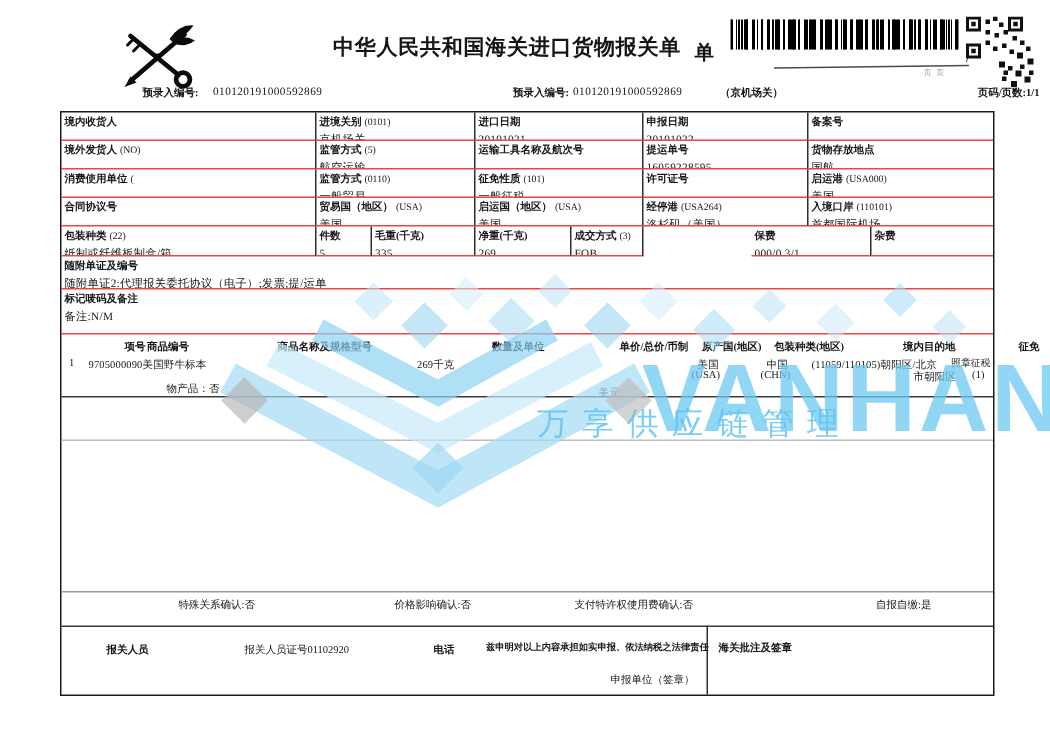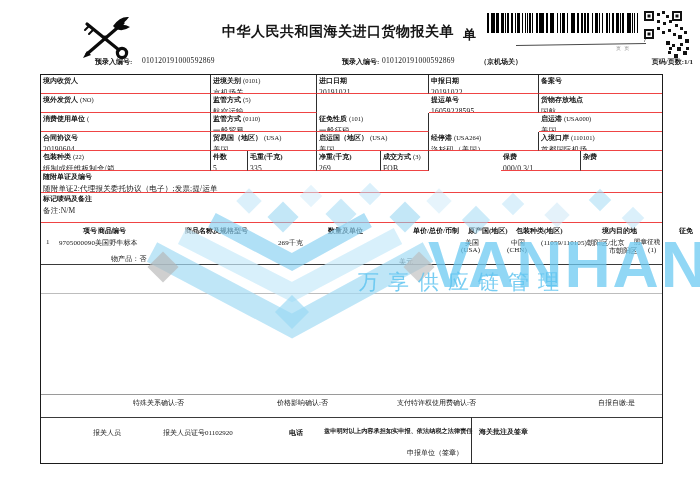--- a/index.html
+++ b/index.html
@@ -25,21 +25,21 @@
   .cell{position:absolute;box-sizing:border-box;border-right:1px solid #2e2e2e;border-bottom:1px solid #ef4444;
         padding:1px 2px;overflow:hidden;}
   .cell.nr{border-right:none;}
   .lb{font-size:7px;font-weight:bold;white-space:nowrap;}
   .cd{font-weight:normal;font-size:6.5px;margin-left:2px;}
   .vl{font-size:7.5px;white-space:pre;margin-top:1.5px;letter-spacing:.2px;}
   .hline{position:absolute;left:0;width:621px;height:0;}
   .vline{position:absolute;width:0;border-left:1px solid #2e2e2e;}
   .gh{position:absolute;font-size:7px;font-weight:bold;white-space:nowrap;padding-left:39px;}
   .gt{position:absolute;font-size:7px;white-space:nowrap;letter-spacing:.1px;}
-  .ct{position:absolute;font-size:7px;white-space:nowrap;margin-left:14px;}
+  .ct{position:absolute;font-size:7px;white-space:nowrap;}
   .bt{position:absolute;font-size:7px;white-space:nowrap;}
   
   .wm{position:absolute;pointer-events:none;}
   .wm-brand{position:absolute;left:428px;top:228px;font-family:"Liberation Sans","DejaVu Sans",sans-serif;
      font-size:64px;font-weight:bold;color:rgba(108,202,242,.75);letter-spacing:2px;white-space:nowrap;}
   .wm-slogan{position:absolute;left:358px;top:268px;font-family:"Liberation Sans","DejaVu Sans",sans-serif;
      font-size:21px;color:rgba(96,196,240,.85);letter-spacing:9px;white-space:nowrap;}
 </style>
 </head>
 <body>
@@ -137,20 +137,24 @@
     </div>
 
     <div class="cell" style="left:0;top:19px;width:170px;height:19px">
       <div class="lb"><span>境外发货人</span><span class="cd">(NO)</span></div>
       <div class="vl"></div>
     </div>
     <div class="cell" style="left:170px;top:19px;width:106px;height:19px">
       <div class="lb"><span>监管方式</span><span class="cd">(5)</span></div>
       <div class="vl">航空运输</div>
     </div>
+    <div class="cell" style="left:276px;top:19px;width:112px;height:19px">
+      <div class="lb"><span>运输工具名称及航次号</span></div>
+      <div class="vl"></div>
+    </div>
     <div class="cell" style="left:388px;top:19px;width:110px;height:19px">
       <div class="lb"><span>提运单号</span></div>
       <div class="vl">16059228595</div>
     </div>
     <div class="cell nr" style="left:498px;top:19px;width:123px;height:19px">
       <div class="lb"><span>货物存放地点</span></div>
       <div class="vl">国航</div>
     </div>
 
     <div class="cell" style="left:0;top:38px;width:170px;height:19px">
@@ -158,28 +162,31 @@
       <div class="vl"></div>
     </div>
     <div class="cell" style="left:170px;top:38px;width:106px;height:19px">
       <div class="lb"><span>监管方式</span><span class="cd">(0110)</span></div>
       <div class="vl">一般贸易</div>
     </div>
     <div class="cell" style="left:276px;top:38px;width:112px;height:19px">
       <div class="lb"><span>征免性质</span><span class="cd">(101)</span></div>
       <div class="vl">一般征税</div>
     </div>
+    <div class="cell" style="left:388px;top:38px;width:110px;height:19px">
+      <div class="lb"><span>许可证号</span></div>
+      <div class="vl"></div>
+    </div>
     <div class="cell nr" style="left:498px;top:38px;width:123px;height:19px">
       <div class="lb"><span>启运港</span><span class="cd">(USA000)</span></div>
       <div class="vl">美国</div>
     </div>
 
     <div class="cell" style="left:0;top:57px;width:170px;height:19px">
       <div class="lb"><span>合同协议号</span></div>
-      <div class="vl">20190604</div>
     </div>
     <div class="cell" style="left:170px;top:57px;width:106px;height:19px">
       <div class="lb"><span>贸易国（地区）</span><span class="cd">(USA)</span></div>
       <div class="vl">美国</div>
     </div>
     <div class="cell" style="left:276px;top:57px;width:112px;height:19px">
       <div class="lb"><span>启运国（地区）</span><span class="cd">(USA)</span></div>
       <div class="vl">美国</div>
     </div>
     <div class="cell" style="left:388px;top:57px;width:110px;height:19px">
@@ -259,21 +266,21 @@
     <div class="hline" style="top:319px;border-top:1px solid #9a9a9a"></div>
 
     <span class="ct" style="left:78px;top:323px">特殊关系确认:否</span>
     <span class="ct" style="left:222px;top:323px">价格影响确认:否</span>
     <span class="ct" style="left:342px;top:323px">支付特许权使用费确认:否</span>
     <span class="ct" style="left:543px;top:323px">自报自缴:是</span>
 
     <div class="hline" style="top:342px;border-top:1px solid #3a3a3a"></div>
     <div class="vline" style="left:430px;top:342px;height:46px"></div>
 
-    <span class="bt" style="left:52px;top:353px;font-weight:normal">报关人员</span>
+    <span class="bt" style="left:30px;top:353px;font-weight:bold">报关人员</span>
     <span class="bt" style="left:122px;top:353px">报关人员证号01102920</span>
     <span class="bt" style="left:248px;top:353px;font-weight:bold">电话</span>
     <span class="bt" style="left:283px;top:352px;font-size:6.2px;font-weight:bold">兹申明对以上内容承担如实申报、依法纳税之法律责任</span>
     <span class="bt" style="left:366px;top:373px">申报单位（签章）</span>
     <span class="bt" style="left:438px;top:352px;font-weight:bold">海关批注及签章</span>
   </div>
 
   <div class="wm" style="left:0;top:0;width:700px;height:494px">
     <svg width="700" height="494" viewBox="0 0 700 494">
       <g opacity="0.55">

